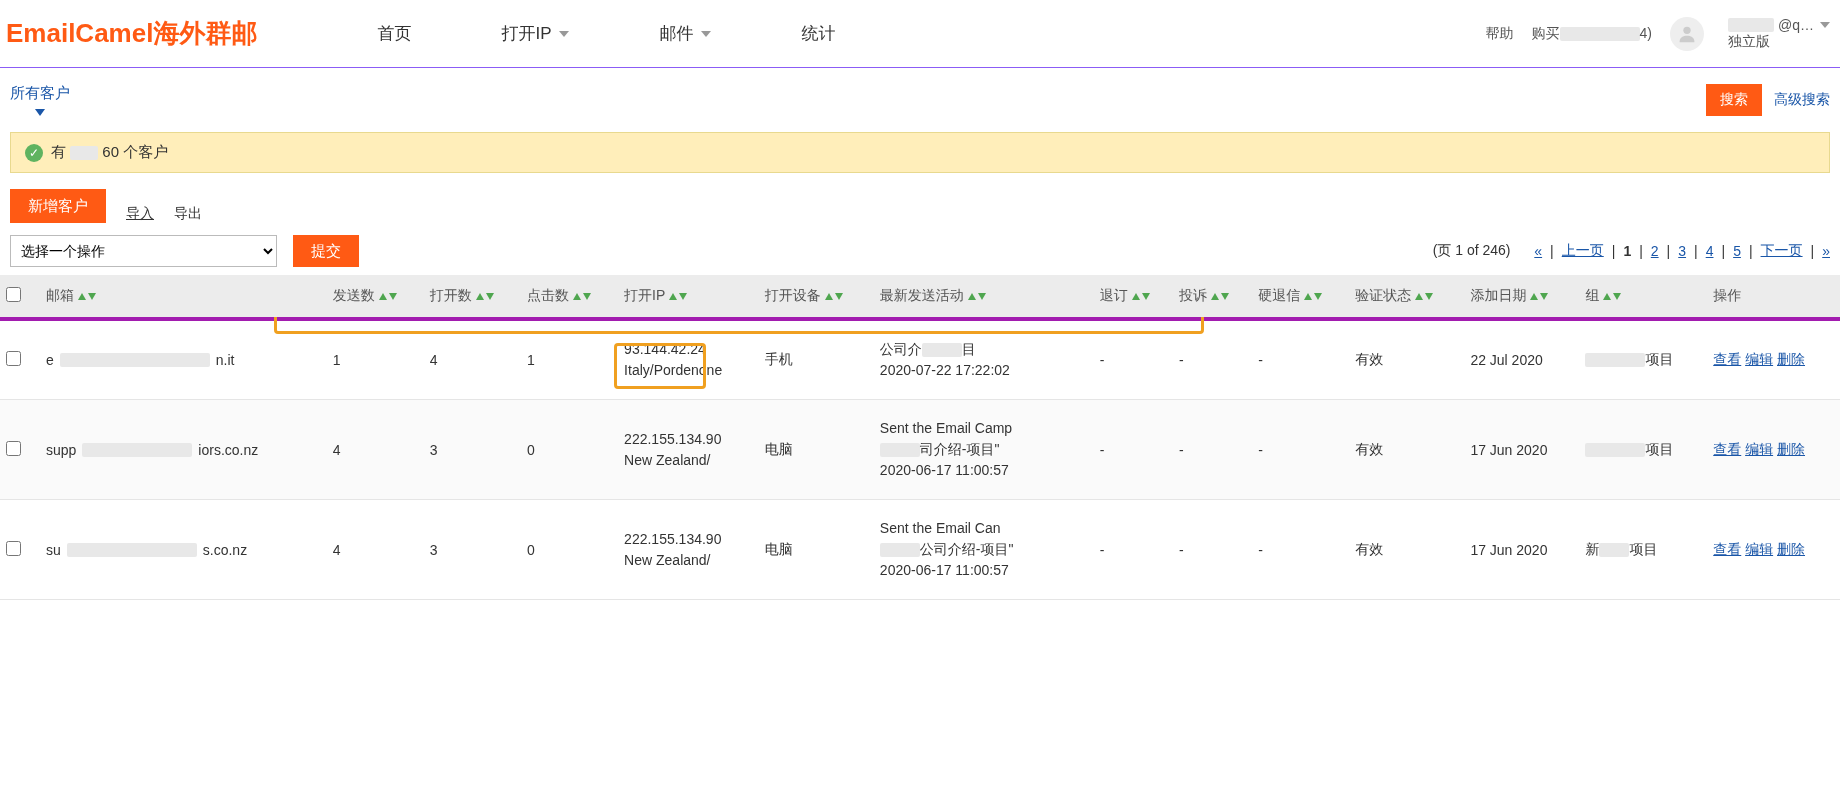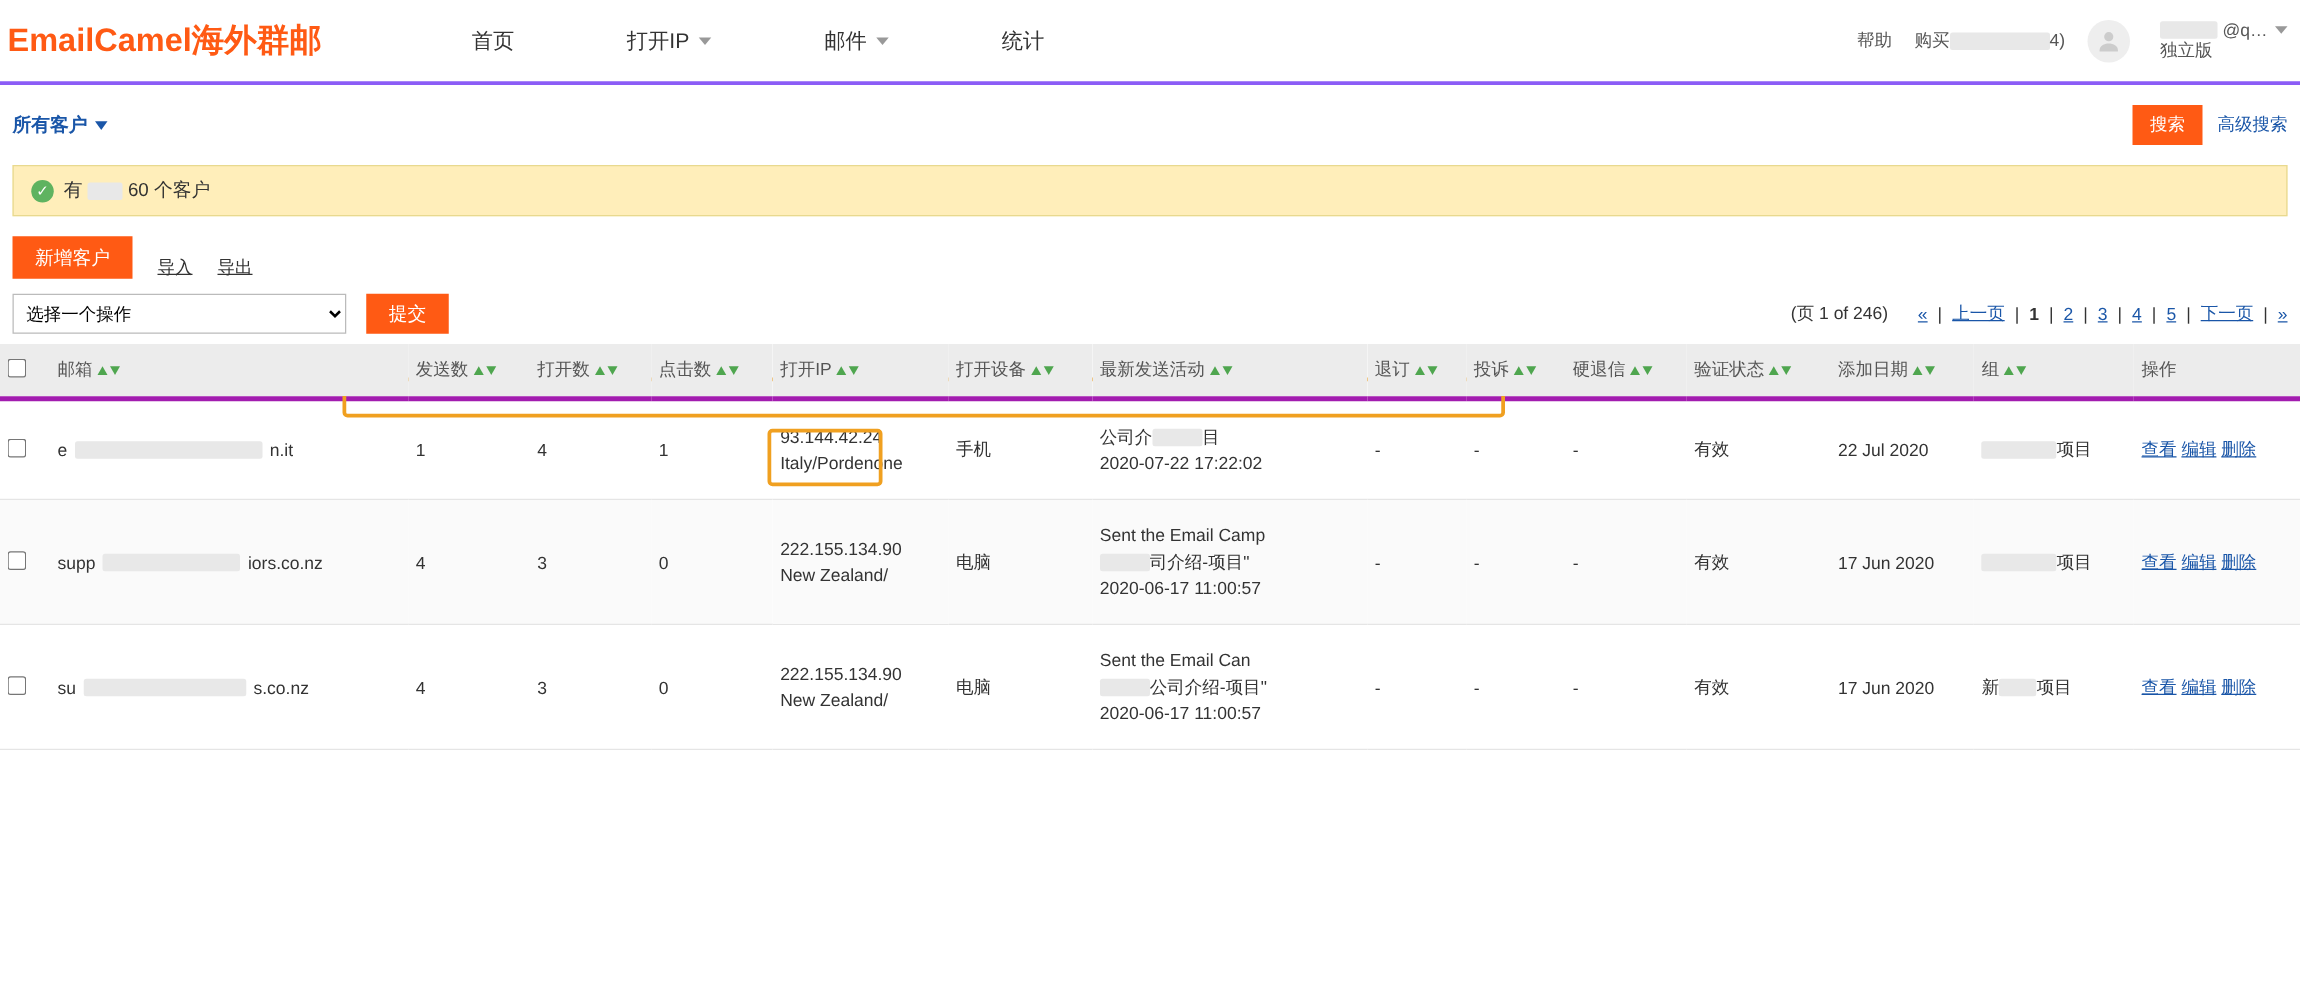--- a/index.html
+++ b/index.html
@@ -1,32 +1,32 @@
 <!DOCTYPE html>
 <html><head>
 <meta charset="utf-8">
 <style>
   * { box-sizing: border-box; margin: 0; padding: 0; }
   html, body { font-family: "Microsoft YaHei", Arial, sans-serif; font-size: 14px; color:#333; background:#fff; }
   body { width: 1840px; }
   
-  .topnav { display:flex; align-items:center; height:68px; border-bottom:3px solid #8b5cf6; padding:0 10px 0 0; }
+  .topnav { display:flex; align-items:center; height:68px; border-bottom:1px solid #8b5cf6; padding:0 10px 0 0; }
   .logo { font-size:26px; font-weight:700; color:#ff5a14; padding:0 40px 0 6px; white-space:nowrap; }
   .nav-items { display:flex; gap:90px; padding-left:80px; }
   .nav-item { font-size:17px; color:#333; cursor:pointer; display:flex; align-items:center; gap:6px; }
   .chevron-down { width:0; height:0; border-left:5px solid transparent; border-right:5px solid transparent; border-top:6px solid #999; display:inline-block; margin-left:2px; }
   .top-right { margin-left:auto; display:flex; align-items:center; gap:18px; font-size:14px; color:#555; }
   .redact { display:inline-block; background:#e8e8e8; border-radius:2px; height:14px; vertical-align:middle; }
   .avatar { width:34px; height:34px; border-radius:50%; background:#eee; display:flex; align-items:center; justify-content:center; color:#bbb; }
   .avatar svg { width:22px; height:22px; }
   .account-block { display:flex; flex-direction:column; margin-left:6px; }
   .account-line { display:flex; align-items:center; gap:4px; }
   
   .subbar { padding:16px 10px; display:flex; align-items:center; }
-  .all-cust { color:#1a56a8; font-weight:700; font-size:15px; display:flex; align-items:center; gap:6px; }
+  .all-cust { color:#1a56a8; font-weight:400; font-size:15px; display:flex; align-items:center; gap:6px;flex-direction:column; }
   .tri-down-blue { width:0; height:0; border-left:5px solid transparent; border-right:5px solid transparent; border-top:7px solid #1a56a8; }
   .search-area { margin-left:auto; display:flex; align-items:center; gap:12px; }
   .search-input { width:330px; height:32px; border:2px solid #ff5a14; padding:0 10px; font-size:14px; color:#888; outline:none; }
   .btn-orange { background:#ff5a14; color:#fff; border:none; cursor:pointer; }
   .btn-search { height:32px; padding:0 14px; font-size:14px; }
   .adv-search { color:#1a56a8; cursor:pointer; }
   
   .alert { margin:0 10px 16px 10px; background:#ffeeba; border:1px solid #e8d98f; padding:10px 14px; display:flex; align-items:center; gap:8px; font-size:15px; color:#333; }
   .alert-icon { width:18px; height:18px; border-radius:50%; background:#5fb360; display:inline-flex; align-items:center; justify-content:center; color:#fff; font-size:12px; }
   
@@ -121,21 +121,21 @@
   <span>
     <span>有</span>
     <span class="redact" style="width:28px"></span>
     <span>60 个客户</span>
   </span>
 </div>
 
 <div class="toolbar">
   <button class="btn-orange btn-add">新增客户</button>
   <span class="link" style="text-decoration:underline">导入</span>
-  <span class="link" style="text-decoration:underline">导出</span>
+  <span class="link" style="">导出</span>
 </div>
 
 <div class="action-row">
   <select class="select-op">
     <option>选择一个操作</option>
   </select>
   <button class="btn-orange btn-submit">提交</button>
   <div class="pager">
     <span><span>(页 </span><span>1 of 246</span><span>)</span></span>
     &nbsp;&nbsp;

